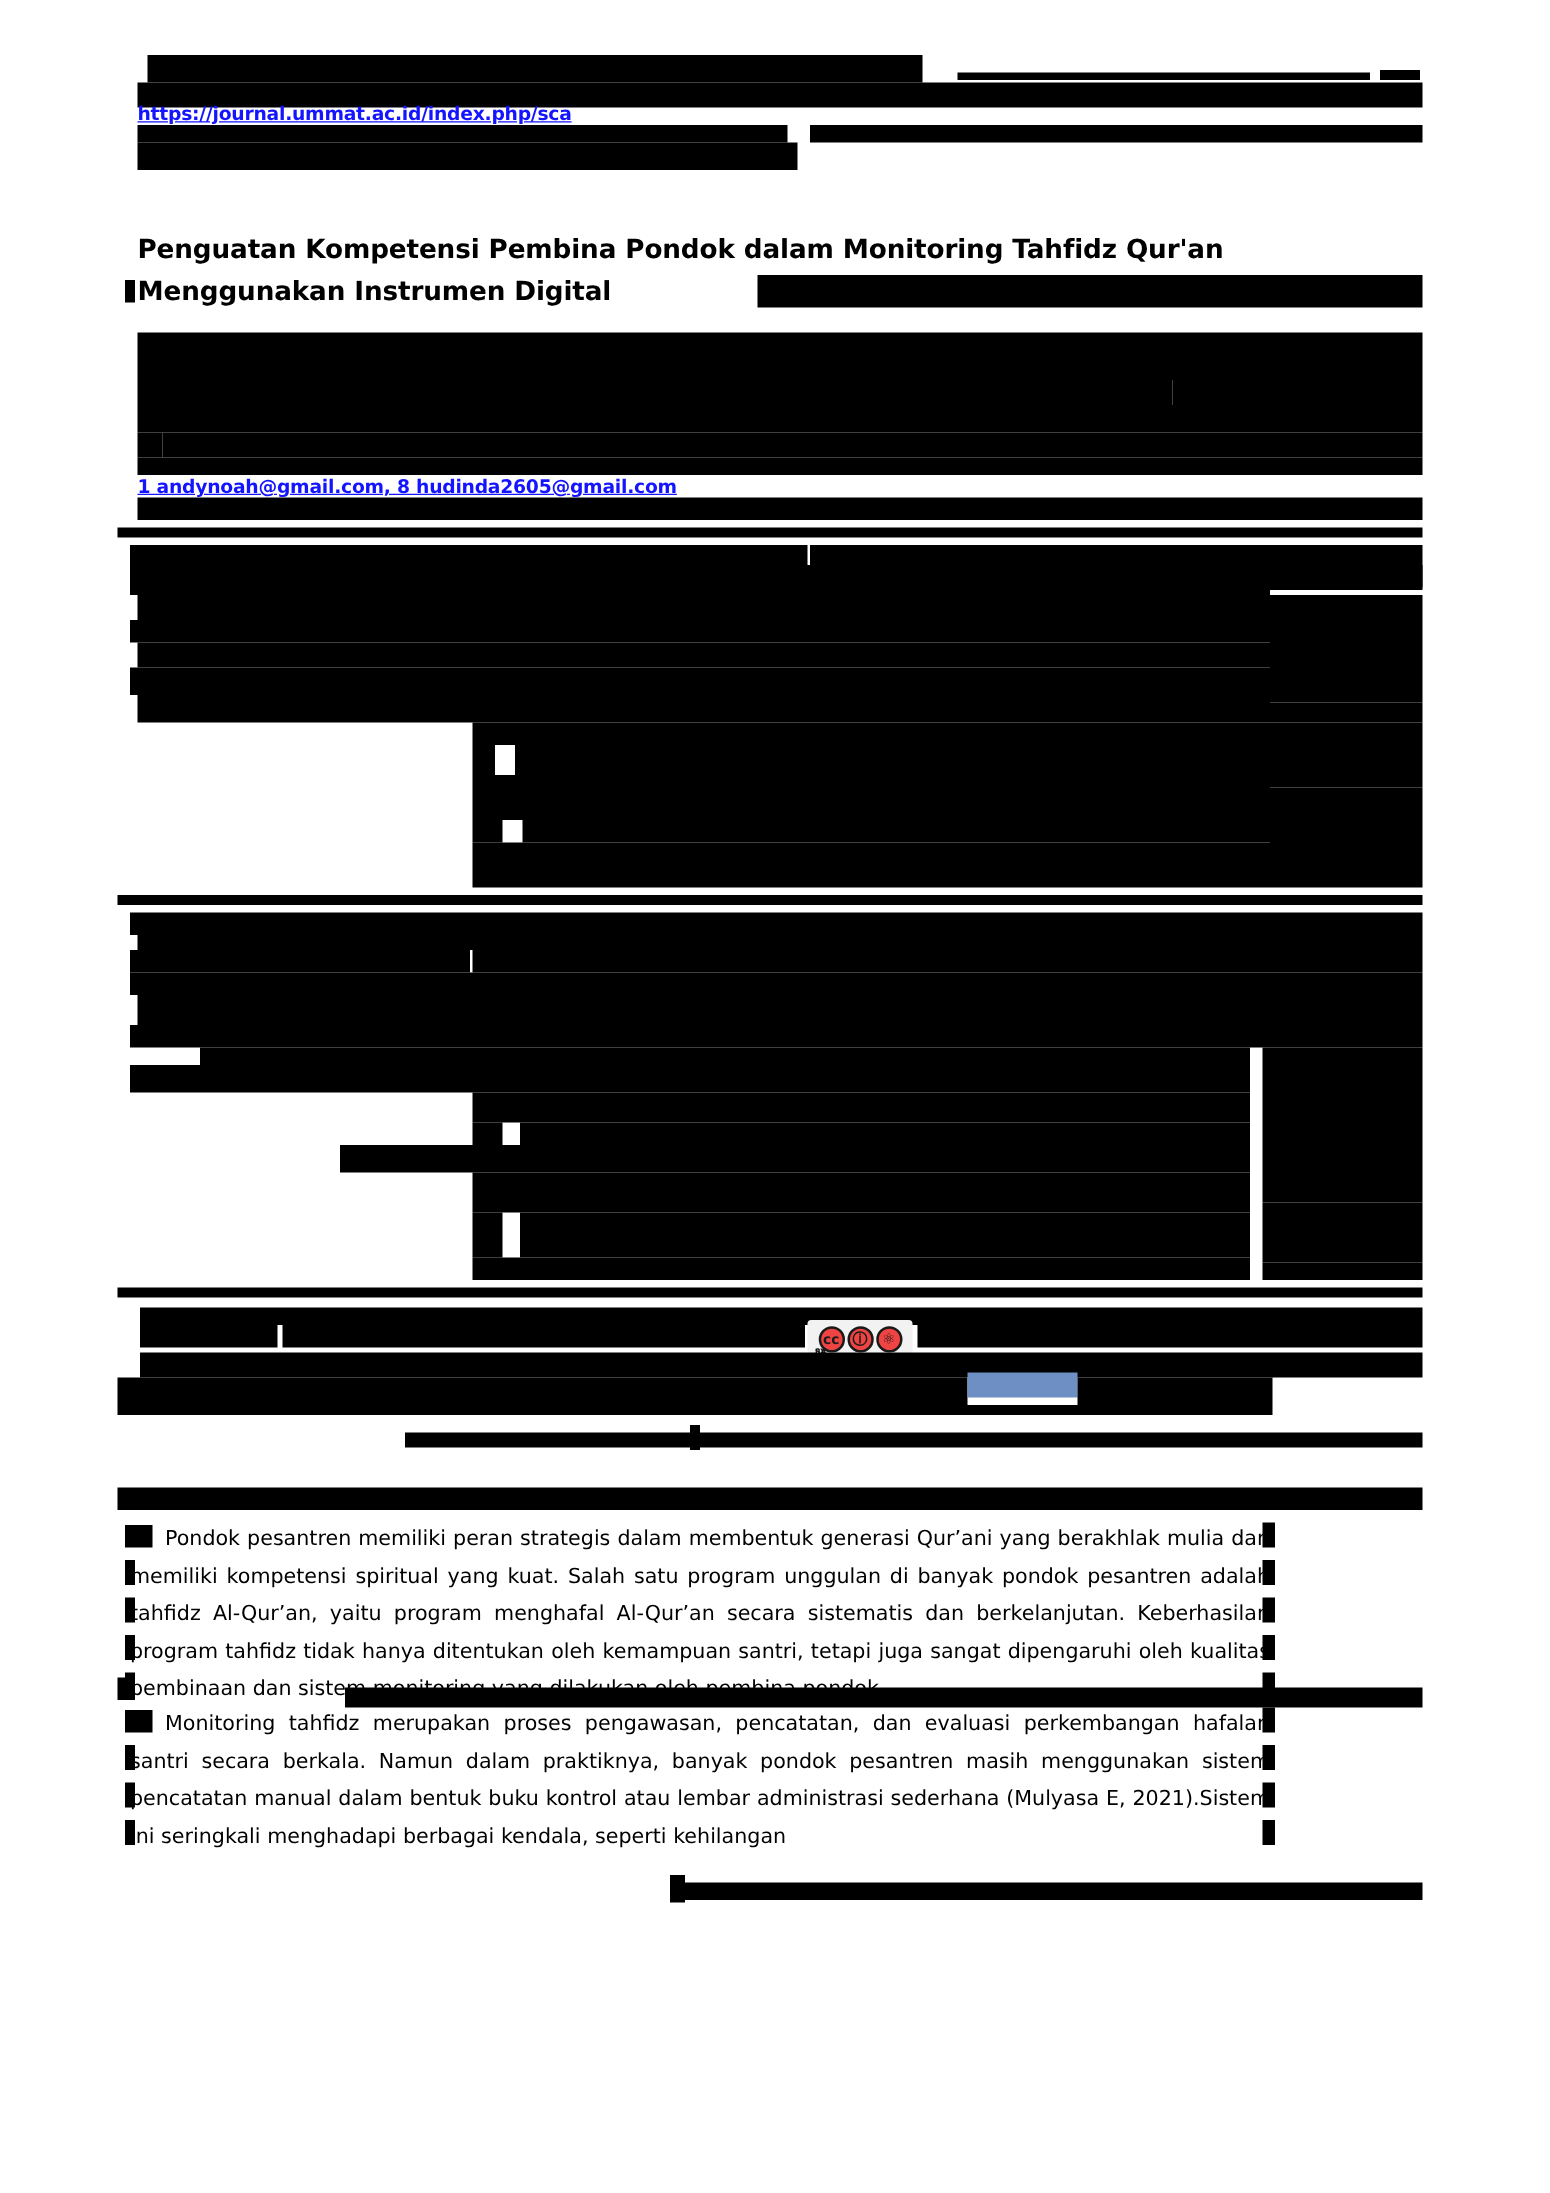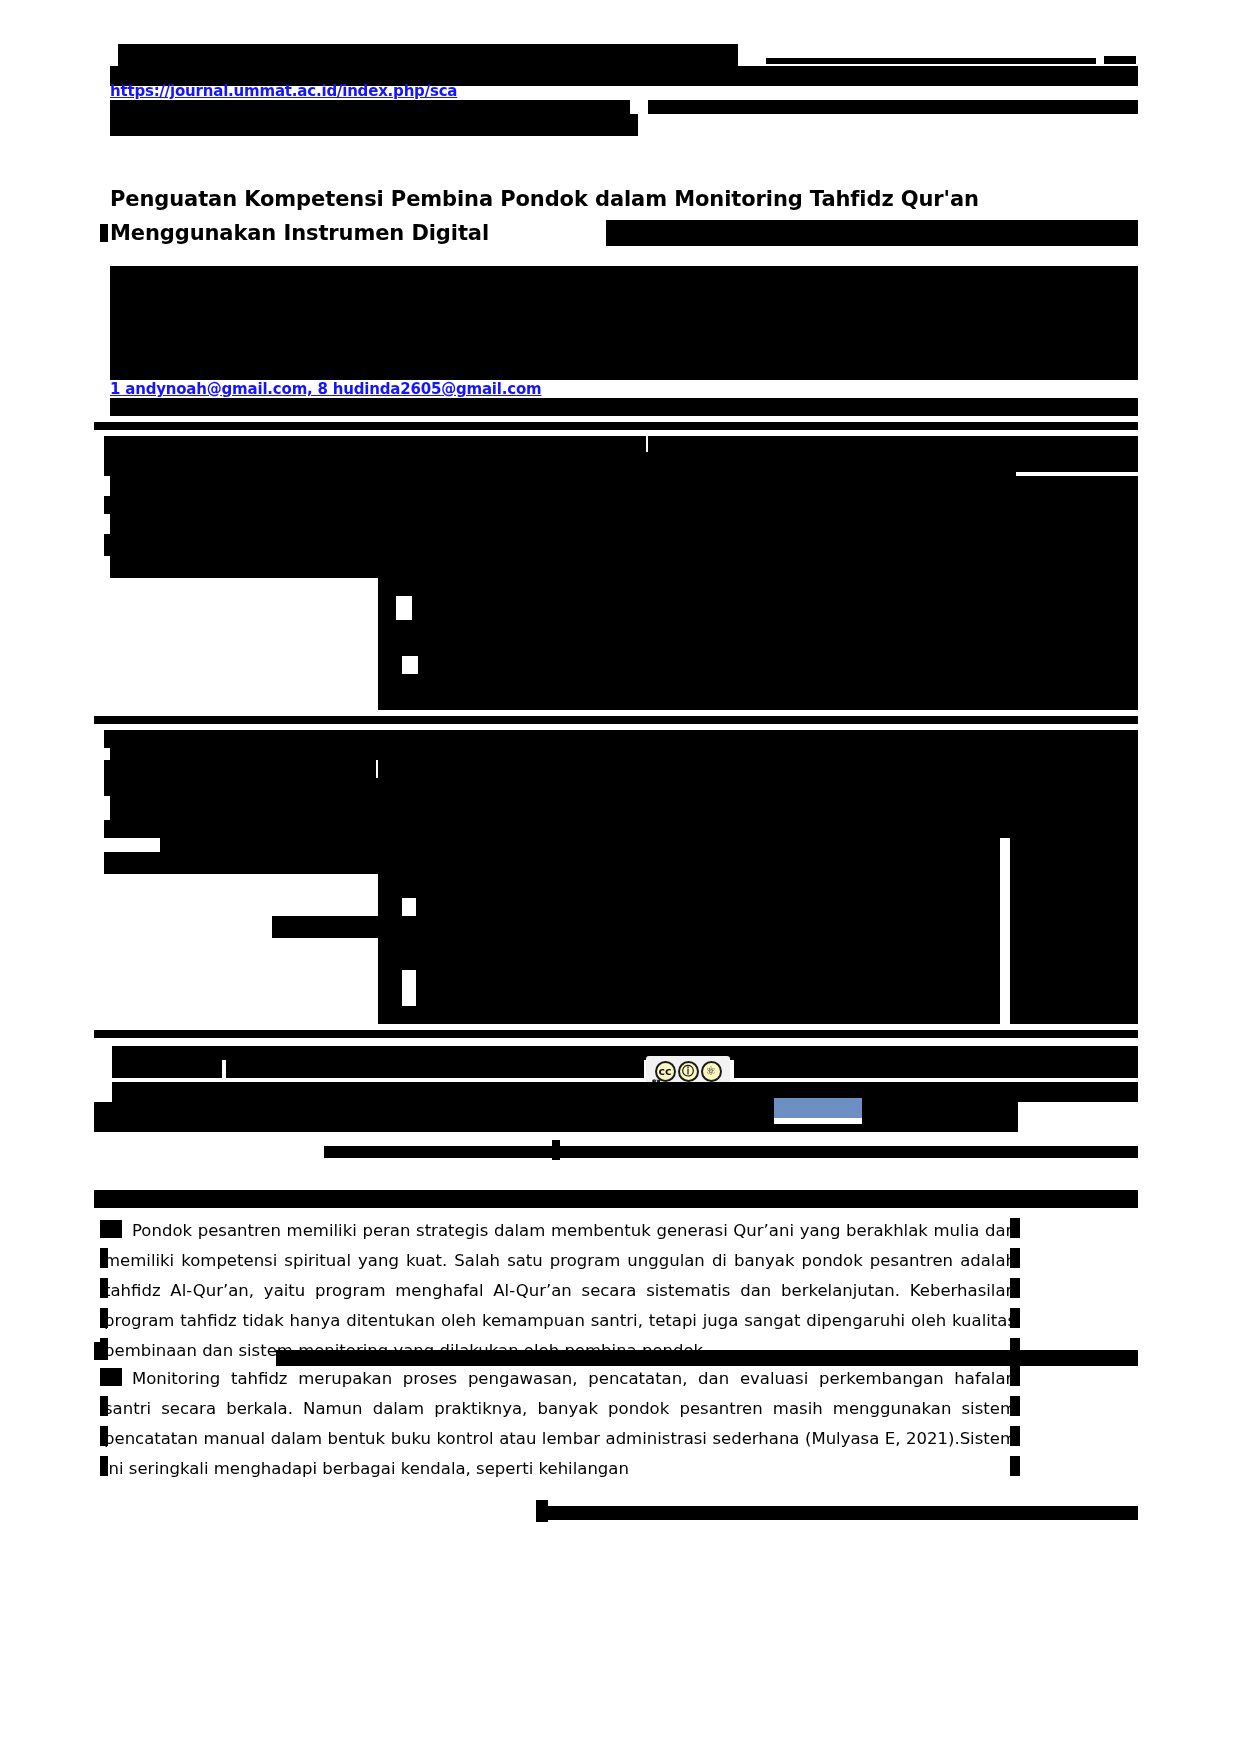--- a/index.html
+++ b/index.html
@@ -78,21 +78,21 @@
     width: 21px;
     height: 21px;
     border-radius: 50%;
     border: 2px solid #1a1a1a;
     display: flex;
     align-items: center;
     justify-content: center;
     font-size: 11px;
     font-weight: bold;
     color: #1a1a1a;
-    background: #fef9c3;
+    background: #ef4444;
     box-sizing: border-box;
   }
   .cc-sub {
     position: absolute;
     bottom: 1px;
     font-size: 6px;
     font-weight: bold;
     color: #1a1a1a;
   }
 

